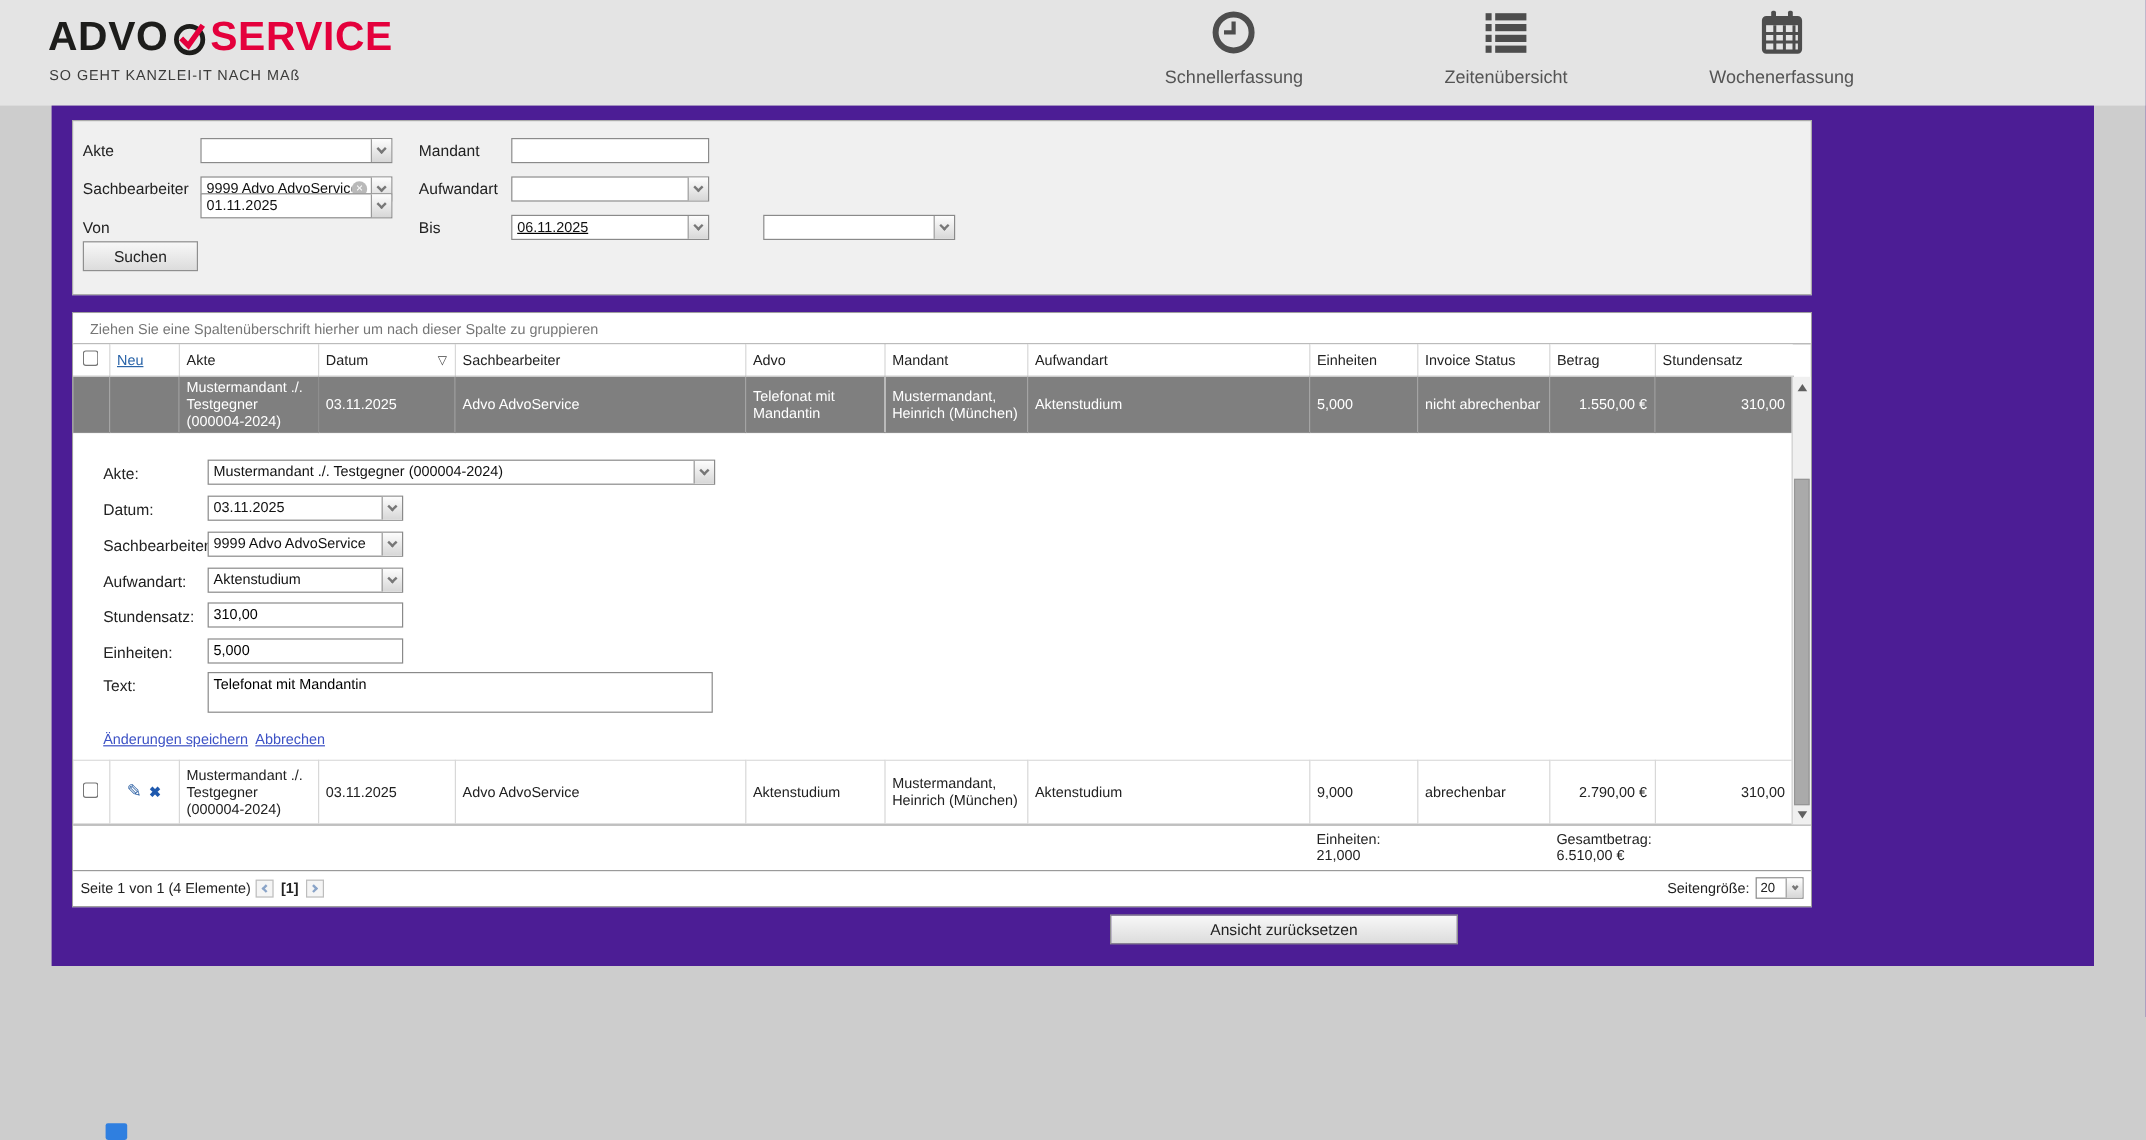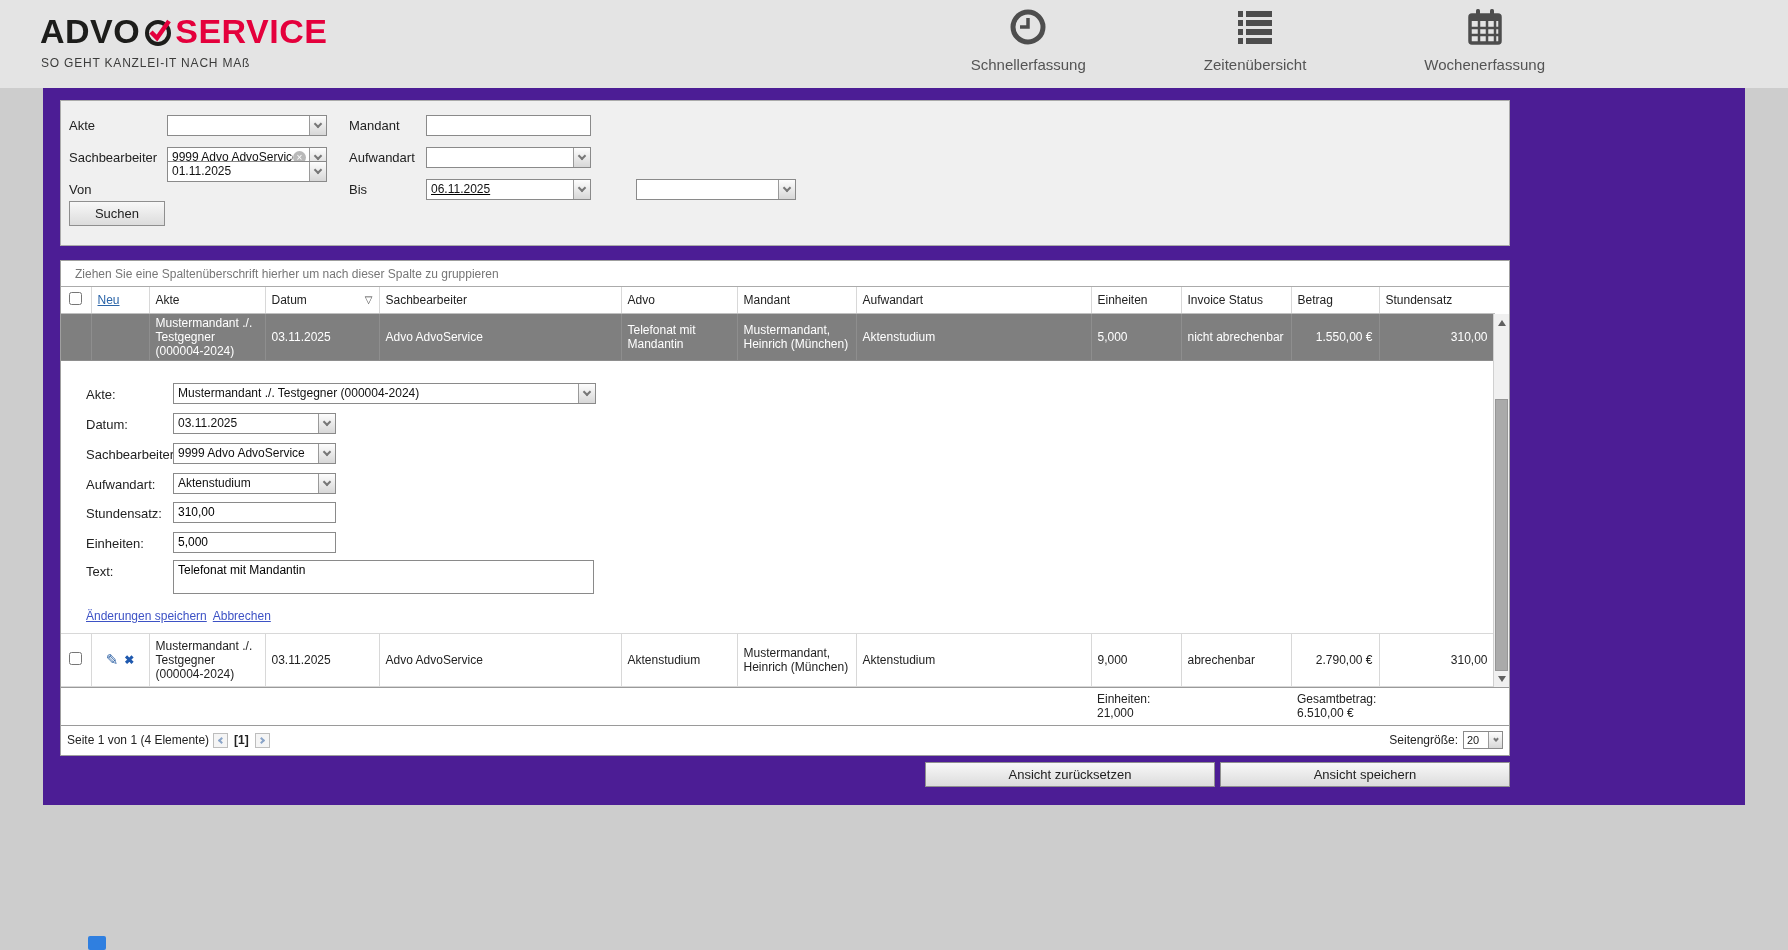--- a/index.html
+++ b/index.html
@@ -371,17 +371,16 @@
             <span class="tri-up"></span>
           </div>
         <div class="vthumb"></div>
         <div class="varrow" style="bottom:0;">
             <span class="tri-down"></span>
           </div>
       </div>
     </div>
 
     <div class="viewbtn" style="left:882px;">Ansicht zurücksetzen</div>
-    <div class="viewbtn" style="left:1177px;">Ansicht speichern</div>
   </div>
 
   <div class="artifact"></div>
 </div>
 
 </body></html>

